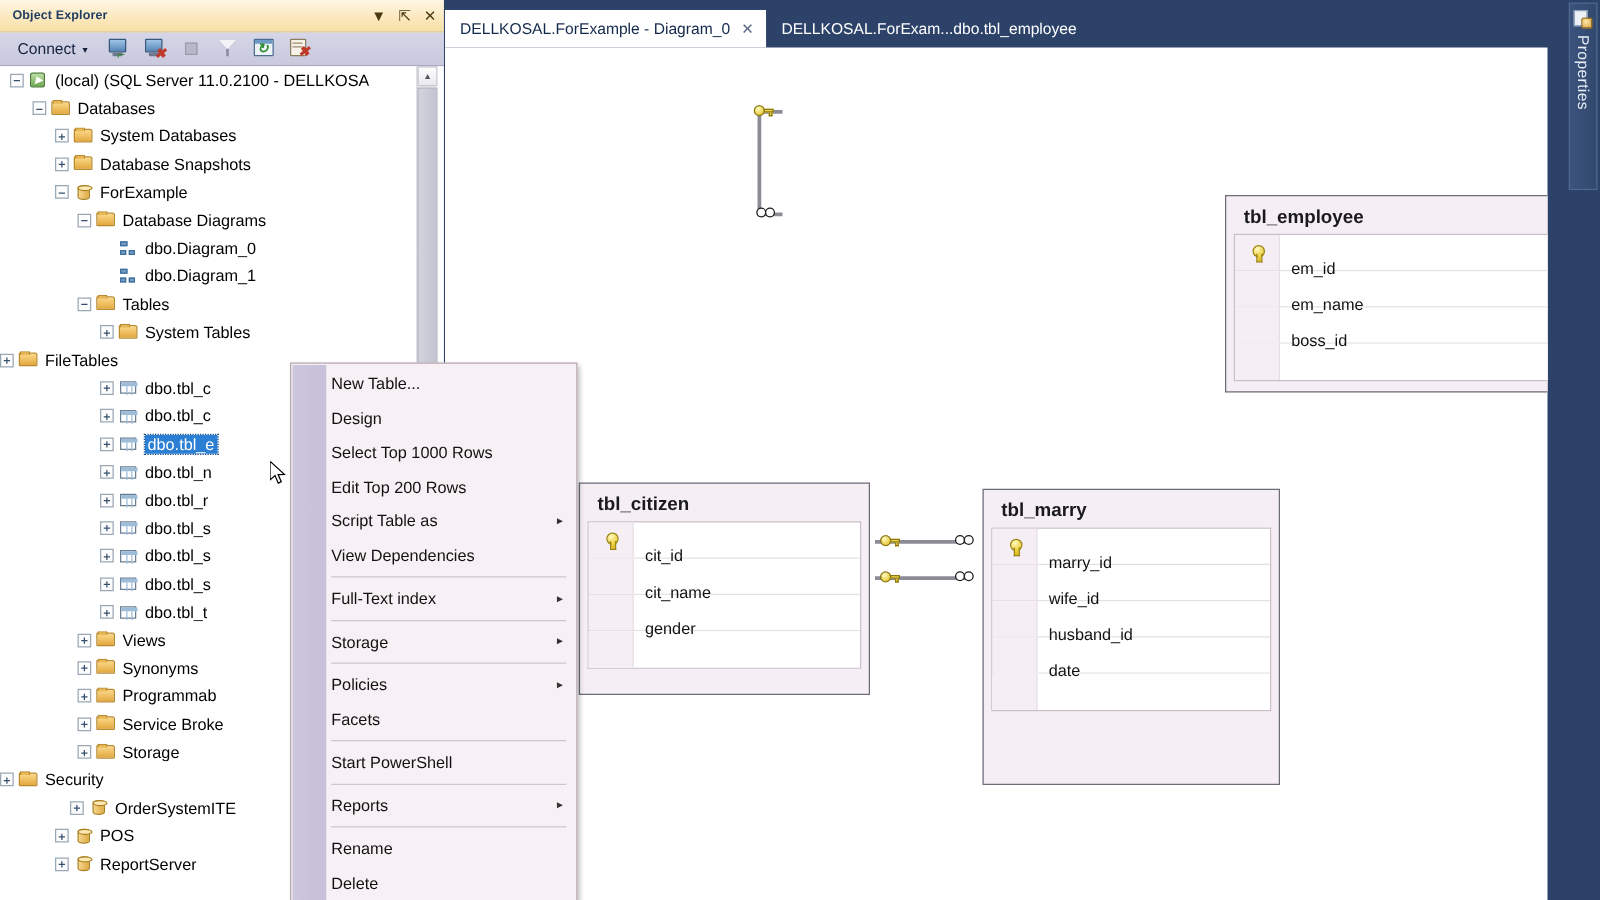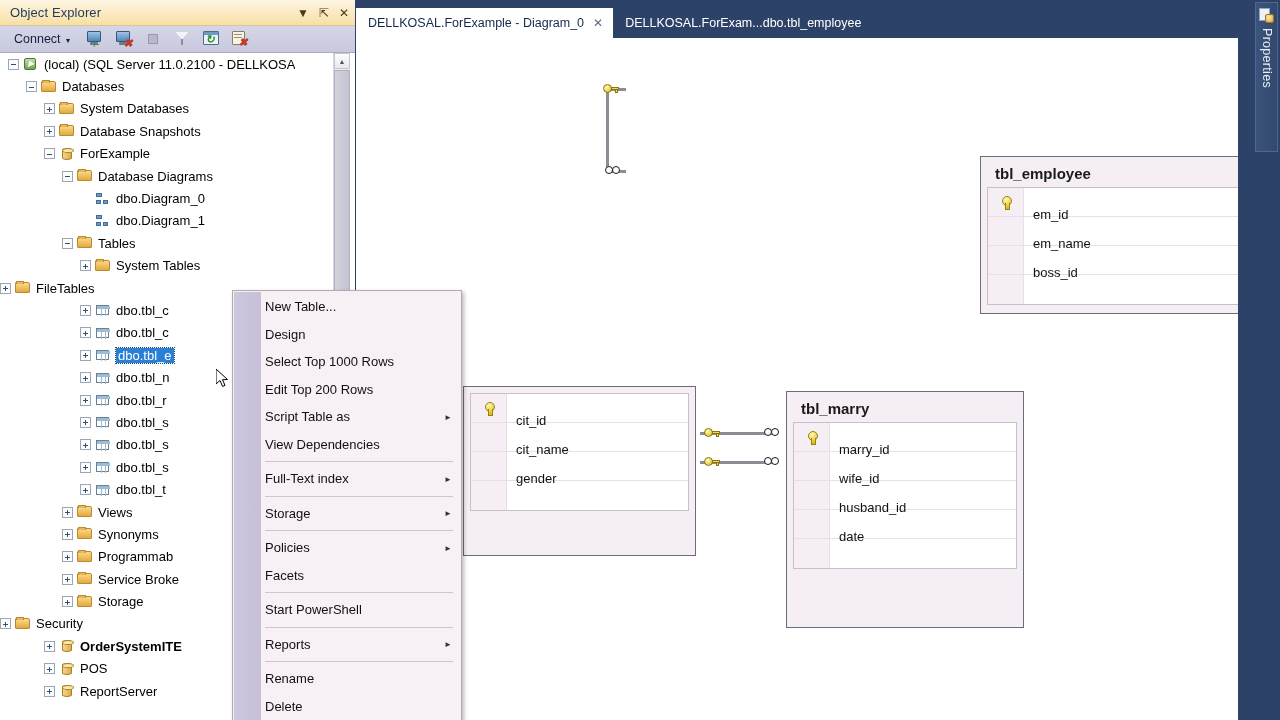--- a/index.html
+++ b/index.html
@@ -20,22 +20,23 @@
   }
   .oe-titlebar {
     height: 26px;
     background: linear-gradient(to bottom, #fdf6e3 0%, #fbe9bf 55%, #f7dfa5 100%);
     border-bottom: 1px solid #d8c694;
     display: flex; align-items: center;
     padding: 0 6px 0 10px;
     position: relative;
   }
   .oe-title {
-    font-size: 13px; color: #1e3a5f; letter-spacing: .1px;
+    font-size: 10px; color: #1e3a5f; letter-spacing: .1px;
     flex: 1;
+    font-weight: bold;
   }
   .oe-tb-icons { display: flex; align-items: center; gap: 10px; color: #4a3a12; }
   .gl { font-size: 12px; line-height: 1; }
 
   .oe-toolbar {
     height: 27px;
     background: linear-gradient(to bottom,#d6d6e8 0%, #c9c9de 100%);
     border-bottom: 1px solid #a9a9c4;
     display: flex; align-items: center;
     padding-left: 10px; gap: 9px;
@@ -537,21 +538,21 @@
             </span>
             <span class="tlabel">Storage</span>
           </div>
           <div class="tnode" style="">
             <span class="texp plus"></span>
             <span class="tico">
               <i class="ic-folder"></i>
             </span>
             <span class="tlabel">Security</span>
           </div>
-          <div class="tnode" style="padding-left: 44px; font-weight: bold;">
+          <div class="tnode" style="padding-left: 56px;">
             <span class="texp plus"></span>
             <span class="tico">
               <i class="ic-db"></i>
             </span>
             <span class="tlabel">OrderSystemITE</span>
           </div>
           <div class="tnode" style="padding-left: 44px;">
             <span class="texp plus"></span>
             <span class="tico">
               <i class="ic-db"></i>
@@ -641,20 +642,21 @@
               <div class="dt-row">
                 <div class="dt-keycell"></div>
                 <div class="dt-colname">boss_id</div>
               </div>
               <div class="dt-row empty">
                 <div class="dt-keycell"></div>
               </div>
             </div>
           </div>
           <div class="dt" style="left: 107px; top: 348px; width: 233px; height: 170px;">
+            <div class="dt-title">tbl_citizen</div>
             <div class="dt-grid">
               <div class="dt-row">
                 <div class="dt-keycell">
                   <span class="keyico"></span>
                 </div>
                 <div class="dt-colname">cit_id</div>
               </div>
               <div class="dt-row">
                 <div class="dt-keycell"></div>
                 <div class="dt-colname">cit_name</div>

